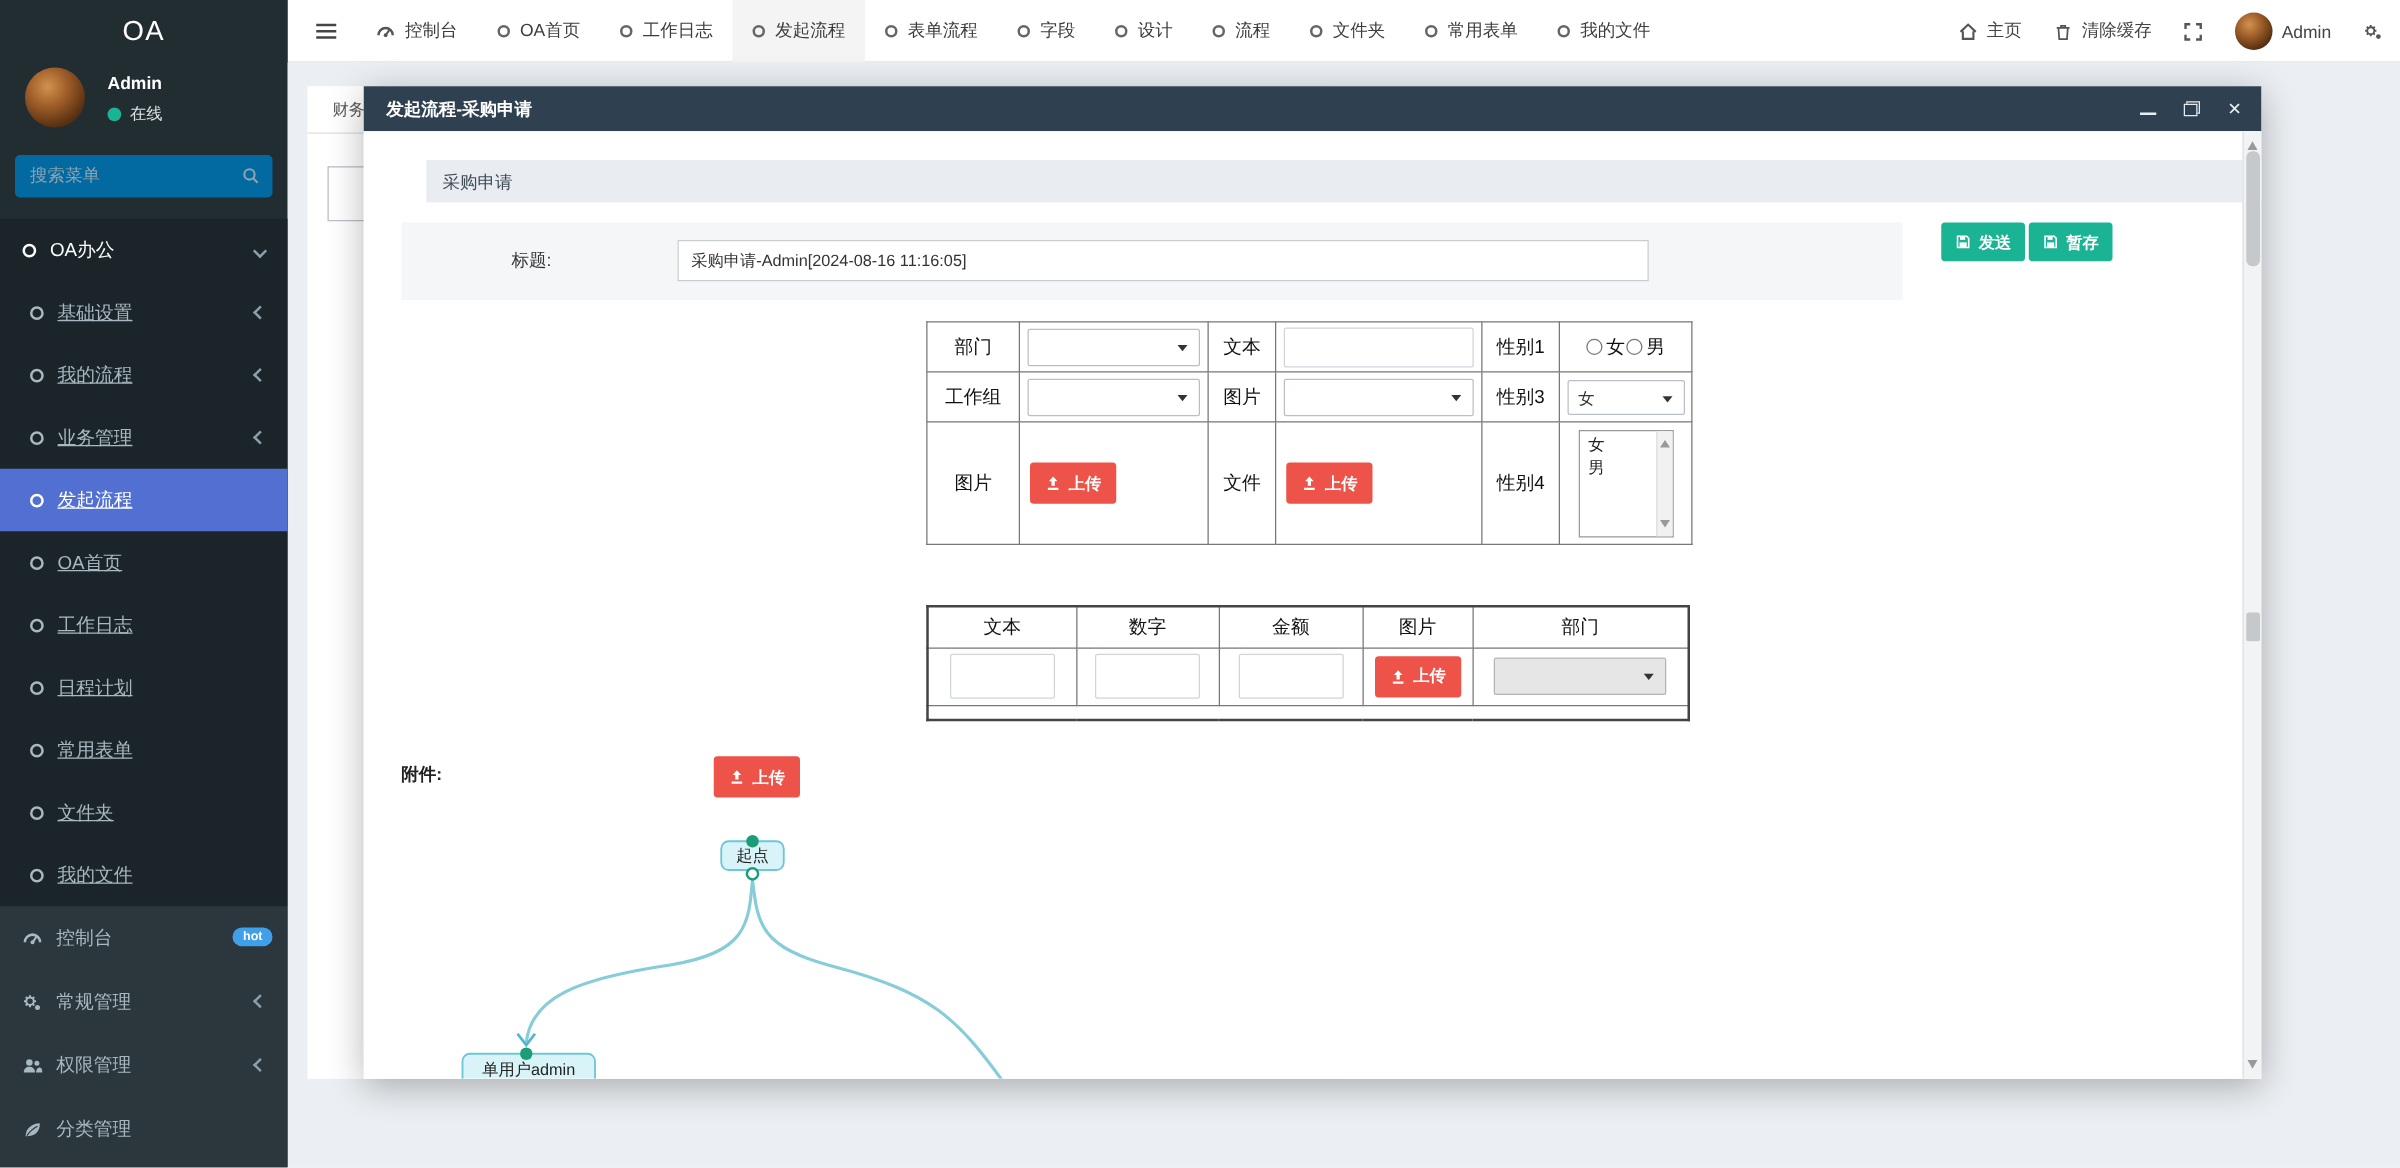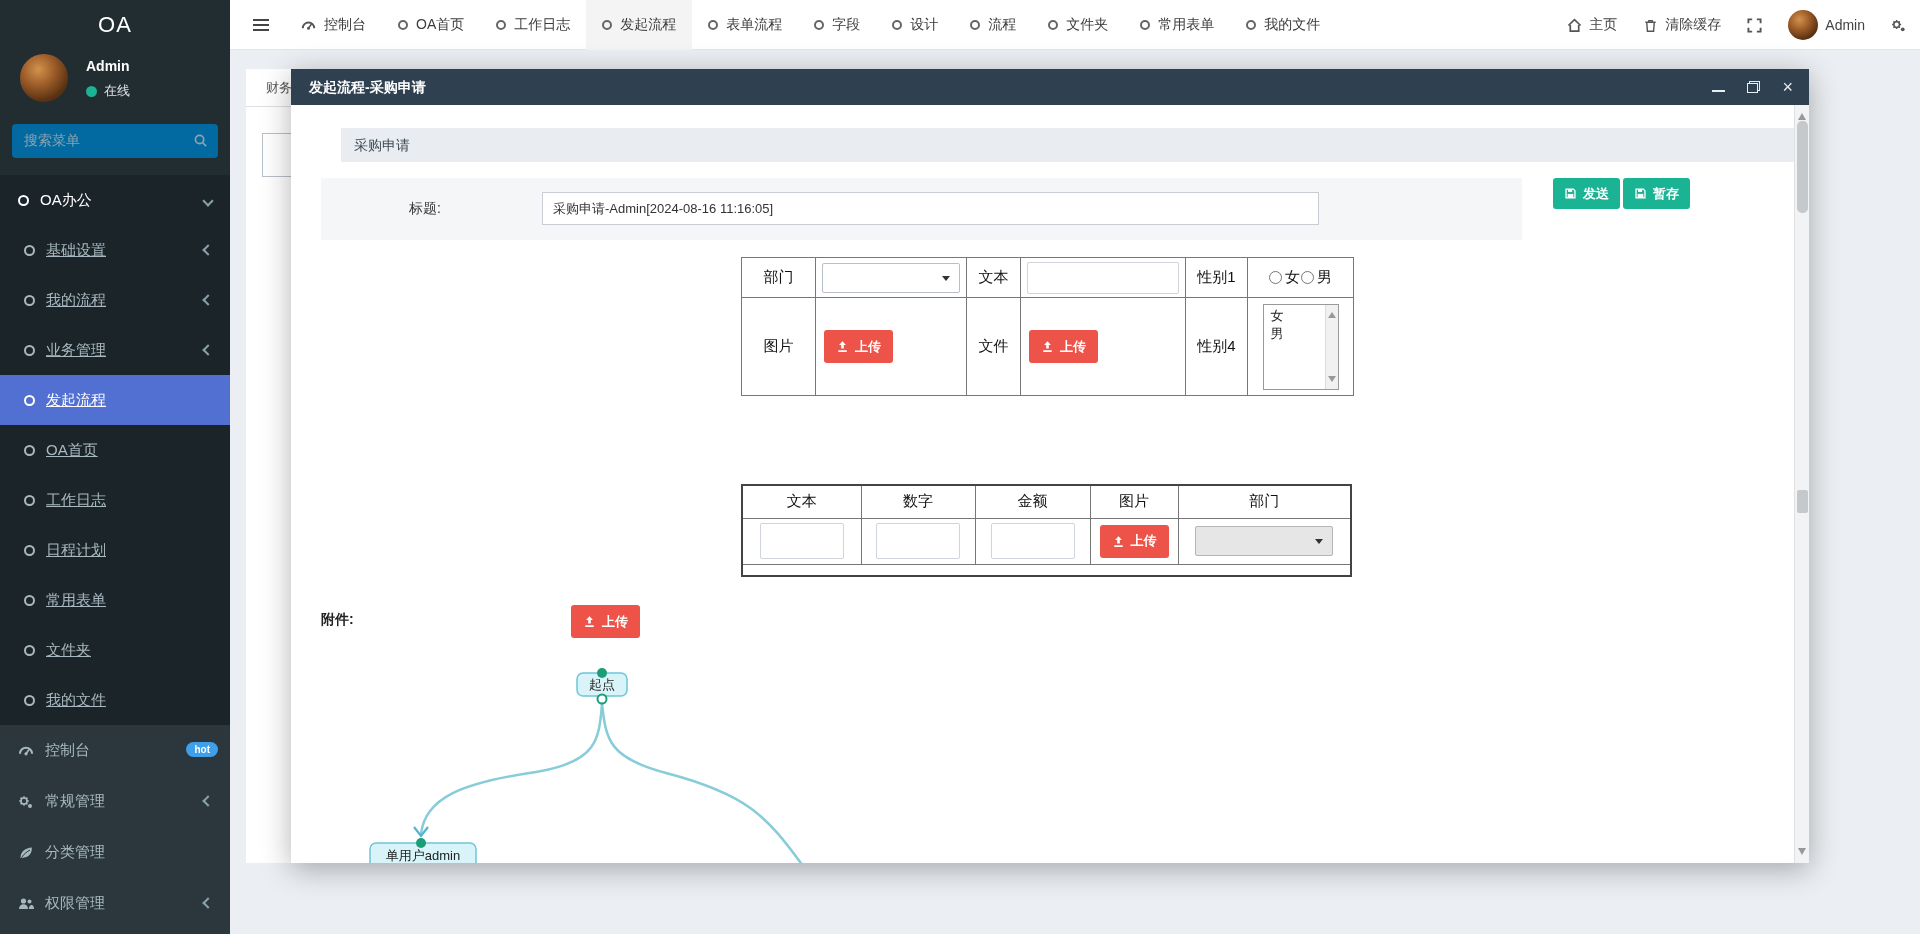--- a/index.html
+++ b/index.html
@@ -201,34 +201,34 @@
               <circle cx="6" cy="7" r="3" fill="none"></circle>
               <path d="M6 2.2v2M6 9.8v2M1.2 7h2M8.8 7h2M2.6 3.6l1.4 1.4M8 9l1.4 1.4M9.4 3.6L8 5M4 9l-1.4 1.4"></path>
             </g>
             <circle cx="12" cy="12" r="2" fill="currentColor"></circle>
           </svg>
         <span>常规管理</span>
         <span class="chev chev-left"></span>
       </div>
       <div class="sn-item">
         <svg class="sicon" viewBox="0 0 16 16">
-            <path d="M2.5 13C2.5 6.5 7.5 3 13.8 2.6 14.2 9.4 10 13 2.5 13z" fill="currentColor"></path>
-            <path d="M3.5 12.5C6 9 9 6.5 12 5" stroke="#2b373d" stroke-width="1" fill="none"></path>
-          </svg>
-        <span>分类管理</span>
-      </div>
-      <div class="sn-item">
-        <svg class="sicon" viewBox="0 0 16 16">
             <circle cx="5.5" cy="5" r="2.6" fill="currentColor"></circle>
             <path d="M1 13c0-3.1 2-4.7 4.5-4.7S10 9.9 10 13z" fill="currentColor"></path>
             <circle cx="11.5" cy="5.5" r="2" fill="currentColor"></circle>
             <path d="M10.8 12.9c.2-2.6 1.4-4 2.8-4 1.3 0 2.4 1.3 2.4 4z" fill="currentColor"></path>
           </svg>
         <span>权限管理</span>
         <span class="chev chev-left"></span>
+      </div>
+      <div class="sn-item">
+        <svg class="sicon" viewBox="0 0 16 16">
+            <path d="M2.5 13C2.5 6.5 7.5 3 13.8 2.6 14.2 9.4 10 13 2.5 13z" fill="currentColor"></path>
+            <path d="M3.5 12.5C6 9 9 6.5 12 5" stroke="#2b373d" stroke-width="1" fill="none"></path>
+          </svg>
+        <span>分类管理</span>
       </div>
     </div>
   </aside>
 
   <header class="topnav">
     <div class="hamburger">
         <i></i>
         <i></i>
         <i></i>
       </div>
@@ -373,20 +373,34 @@
           <td>文本</td>
           <td><input class="tfield" style="width: 152px;"></td>
           <td>性别1</td>
           <td>
                 <div class="optrow">
             <span class="radio"></span>
                   <span>女</span>
             <span class="radio"></span>
                   <span>男</span>
           </div>
+              </td>
+        </tr>
+        <tr style="height:40px">
+          <td>工作组</td>
+          <td>
+                <div class="sel" style="width:138px"></div>
+              </td>
+          <td>图片</td>
+          <td>
+                <div class="sel" style="width:152px"></div>
+              </td>
+          <td>性别3</td>
+          <td>
+                <div class="sel" style="width:94px; height:28px">女</div>
               </td>
         </tr>
         <tr style="height:98px">
           <td>图片</td>
           <td>
                 <div class="cell-left">
                   <button class="btn-red">
             <svg width="13" height="13" viewBox="0 0 16 16">
                       <path d="M8 1.5l4.2 4.7H9.6v4.3H6.4V6.2H3.8zM2.8 12.6h10.4v2.2H2.8z" fill="#fff"></path>
                     </svg>

